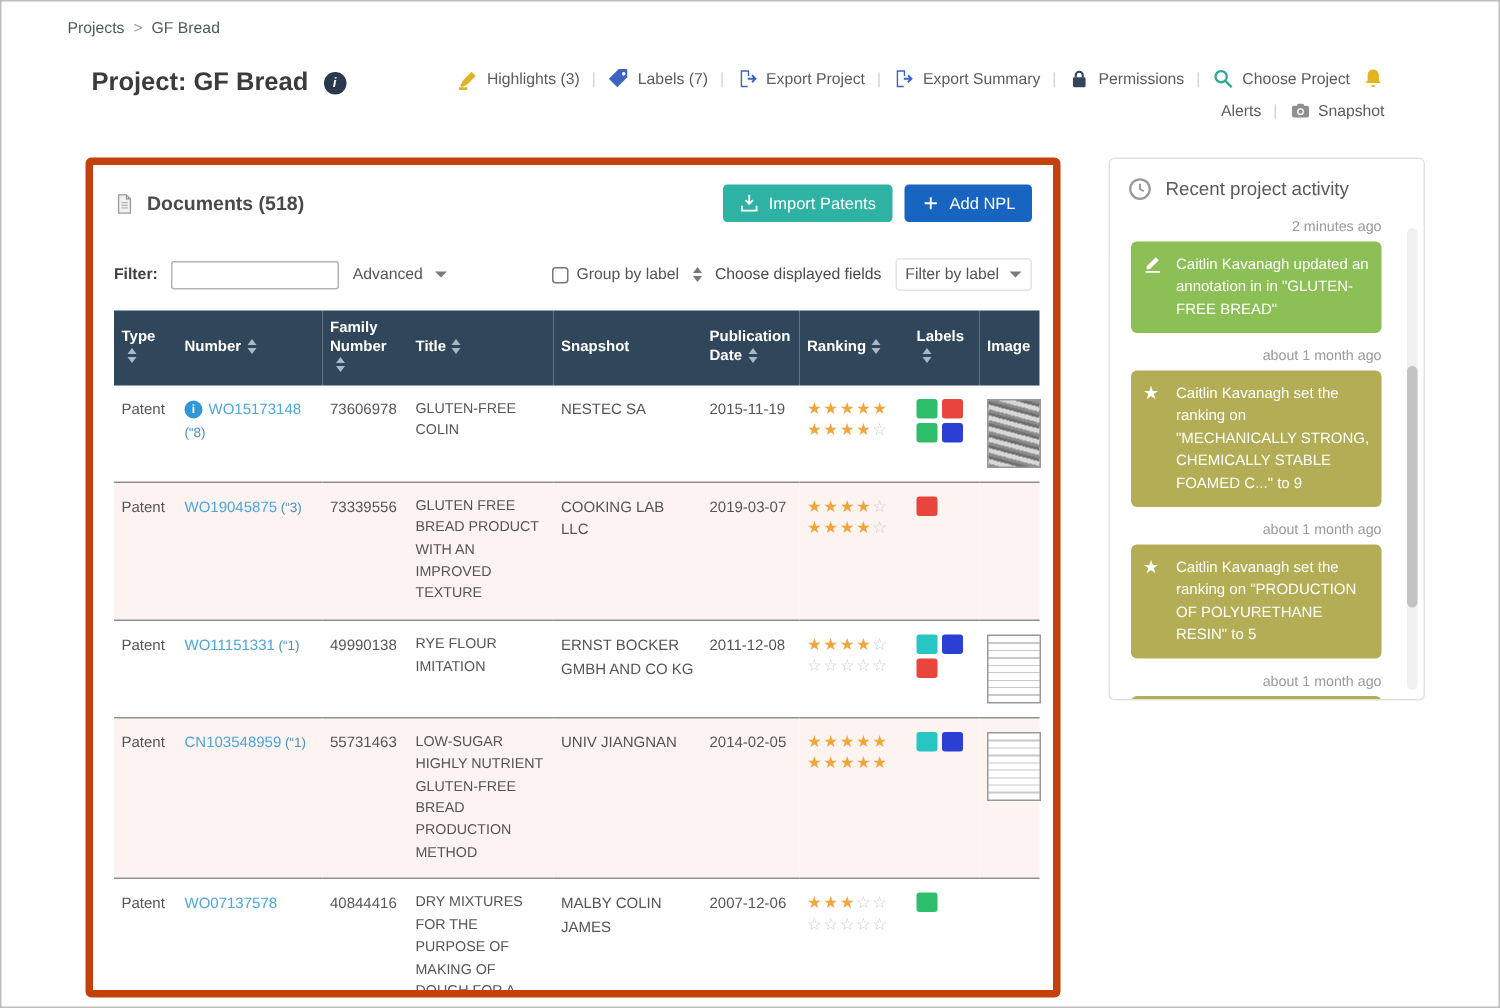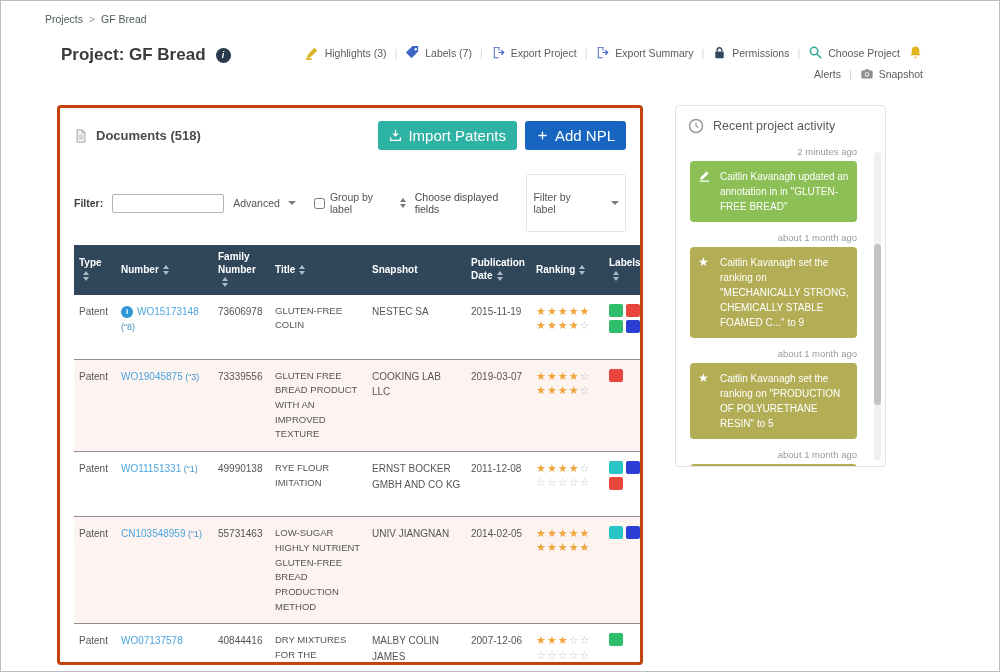--- a/index.html
+++ b/index.html
@@ -21,39 +21,39 @@
   .tb-line{display:flex;align-items:center;justify-content:flex-end;gap:8px;margin-bottom:7px}
   .tb-item{display:inline-flex;align-items:center;gap:5px;cursor:pointer;white-space:nowrap}
   .pipe{color:#d2d2d2}
   .caret{display:inline-block;width:0;height:0;border-left:4px solid transparent;border-right:4px solid transparent;
          border-top:4px solid #7a7a7a;margin-left:3px}
 
   
   .content{display:flex;gap:32px;padding:17px 44px 0 56px;align-items:flex-start}
 
   
-  .doc-card{width:586px;height:560px;border:3px solid #c2410c;border-radius:4px;padding:13px 14px;
+  .doc-card{width:650px;height:560px;border:5px solid #c2410c;border-radius:4px;padding:13px 14px;
             overflow:hidden;background:#fff}
   .doc-head{display:flex;align-items:center}
   .doc-title{display:flex;gap:8px;align-items:center;font-size:13px;font-weight:bold;color:#4a4a4a}
   .doc-buttons{margin-left:auto;display:flex;gap:8px}
-  .btn{display:inline-flex;align-items:center;gap:6px;font-size:15px;color:#fff;padding:6px 11px;
+  .btn{display:inline-flex;align-items:center;gap:6px;font-size:11px;color:#fff;padding:6px 11px;
        border-radius:3px;border:none;cursor:pointer;font-family:"Liberation Sans",sans-serif}
   .btn.import{background:#2eb2a4}
   .btn.npl{background:#1765c0}
 
   
   .filter-row{display:flex;align-items:center;gap:9px;margin-top:24px;font-size:10.5px;color:#555}
   .filter-label{font-weight:bold;color:#3f3f3f}
   .filter-input{width:112px;height:19px;border:1px solid #b3b3b3;border-radius:2px;font-size:10px;padding:0 4px;
                 font-family:"Liberation Sans",sans-serif}
   .spacer{flex:1}
   .gbf{display:inline-flex;align-items:center;gap:5px;cursor:pointer}
   .gbf input{width:11px;height:11px}
-  .fbl{display:inline-flex;align-items:center;gap:19px;cursor:pointer;padding:16px 6px;border:1px solid #e4e4e4;border-radius:3px}
+  .fbl{display:inline-flex;align-items:center;gap:4px;cursor:pointer;padding:4px 6px;border:1px solid #e4e4e4;border-radius:3px}
   .cdf{cursor:pointer;color:#4b4b4b}
 
   
   table{width:100%;border-collapse:collapse;margin-top:13px;table-layout:fixed}
   thead th{background:#30465a;color:#fff;font-size:10px;text-align:left;padding:6px 5px;font-weight:bold;
            line-height:1.25;vertical-align:middle}
   .sort{display:inline-flex;flex-direction:column;gap:2px;margin-left:4px;vertical-align:middle}
   .sort i{width:0;height:0;border-left:3px solid transparent;border-right:3px solid transparent;display:block}
   .sort .up{border-bottom:4px solid #a9bac7}
   .sort .down{border-top:4px solid #a9bac7}

